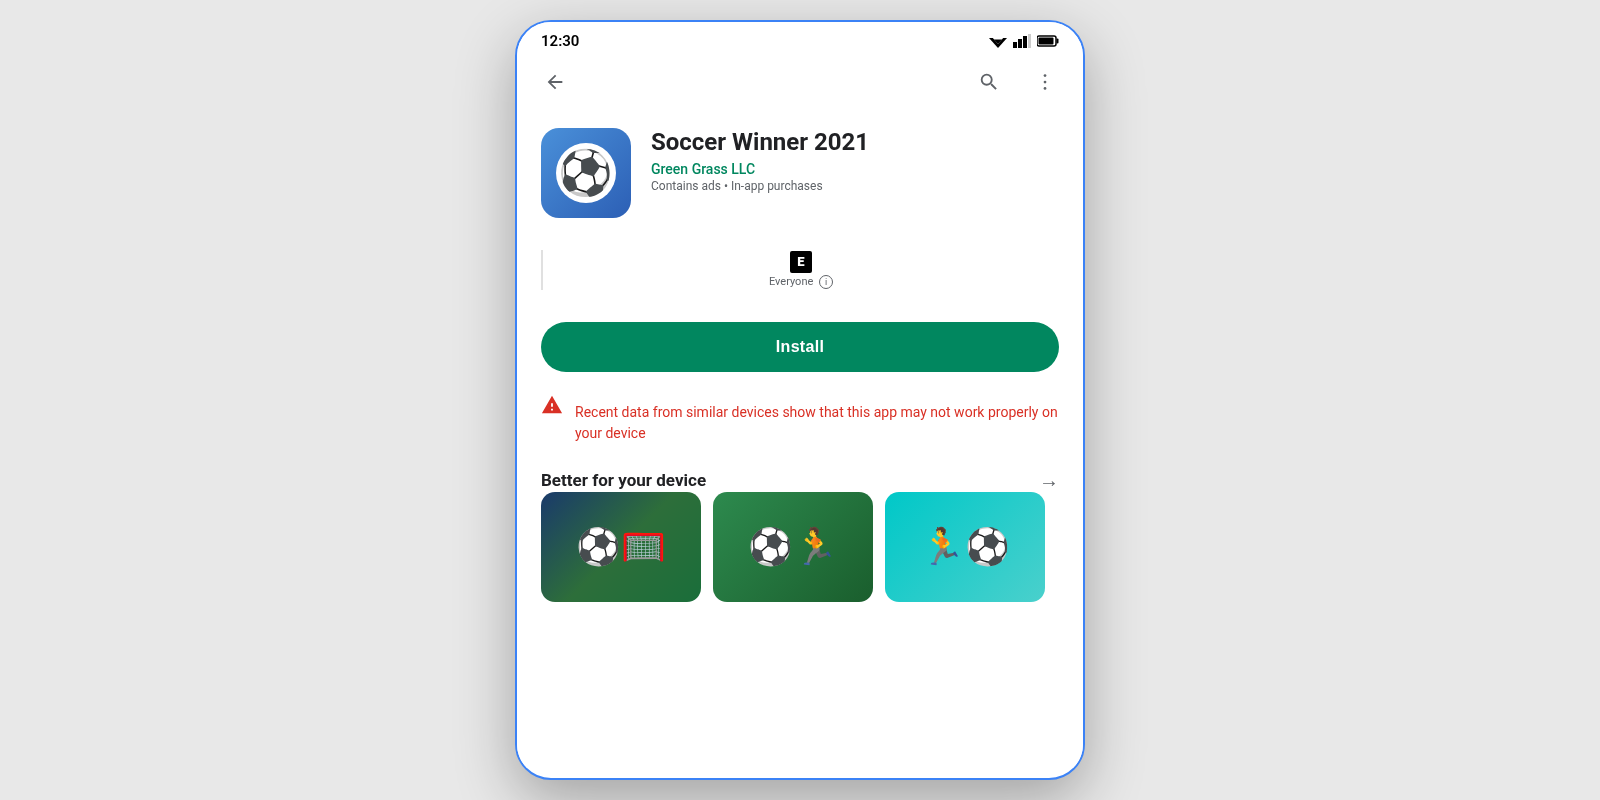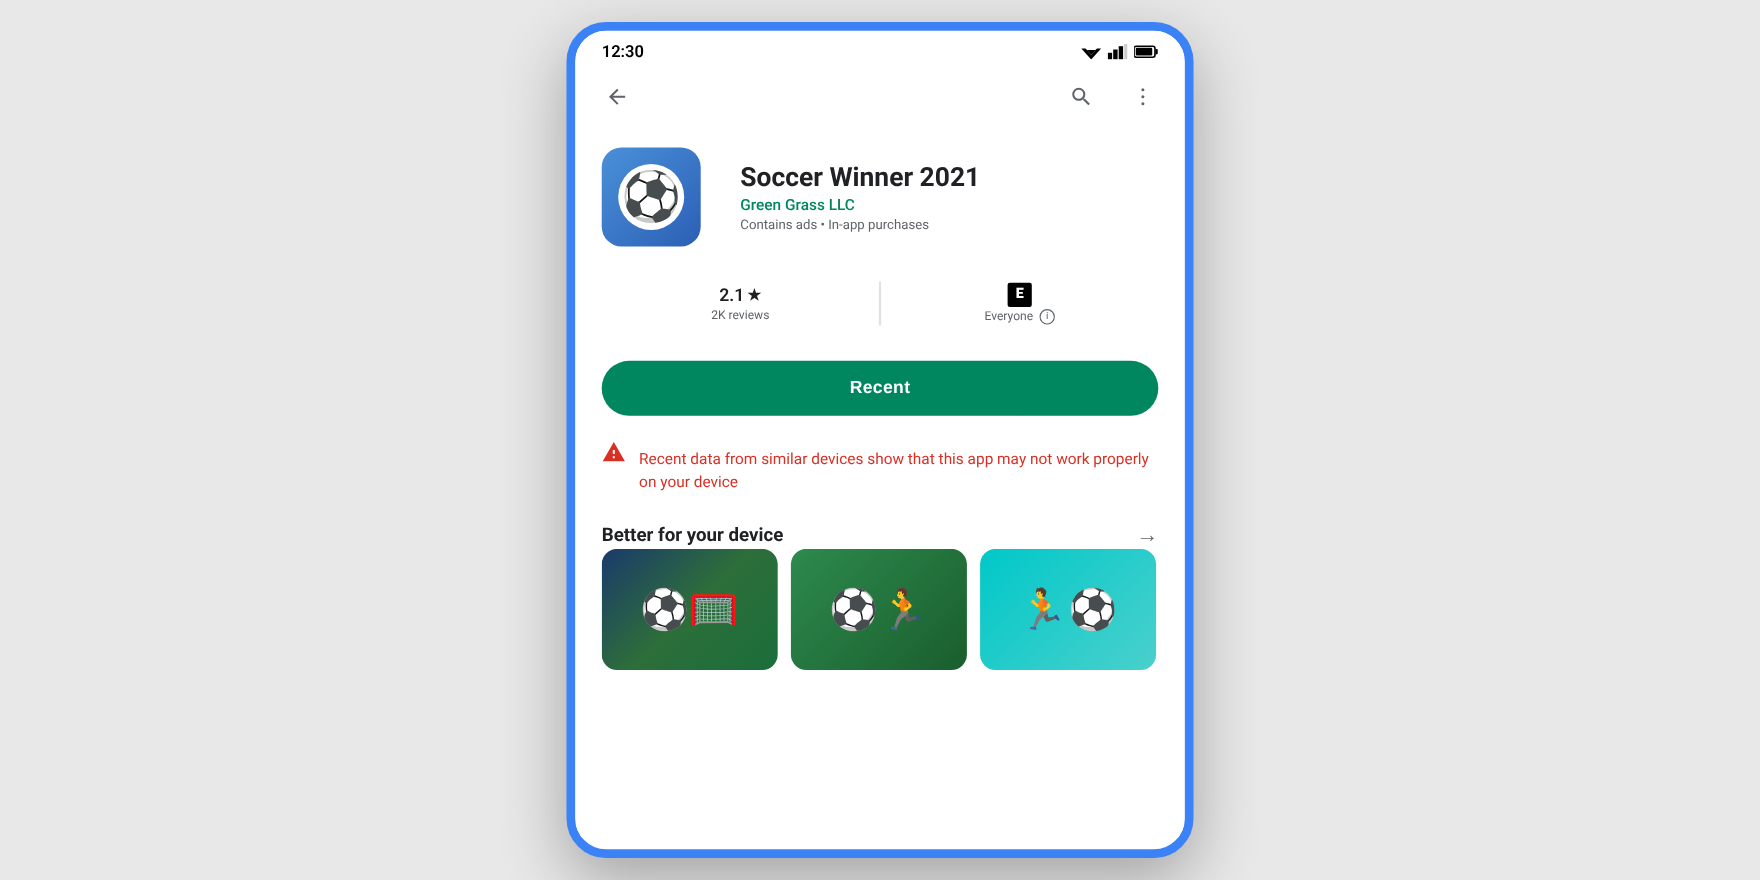--- a/index.html
+++ b/index.html
@@ -10,21 +10,21 @@
       align-items: center;
       min-height: 100vh;
       font-family: 'Roboto', Arial, sans-serif;
     }
 
     .phone-frame {
       width: 570px;
       height: 760px;
       background: #ffffff;
       border-radius: 36px;
-      border: 8px solid #3b82f6;
+      border: 2px solid #3b82f6;
       overflow: hidden;
       position: relative;
       box-shadow: 0 20px 60px rgba(0,0,0,0.3);
     }
 
     .status-bar {
       display: flex;
       justify-content: space-between;
       align-items: center;
       padding: 10px 24px 6px;
@@ -69,22 +69,22 @@
 
     .content {
       padding: 16px 24px;
       overflow-y: auto;
       height: calc(100% - 100px);
       background: #fff;
     }
 
     .app-header {
       display: flex;
-      gap: 36px;
-      align-items: center;
+      gap: 20px;
+      align-items: flex-start;
       margin-bottom: 24px;
     }
 
     .app-icon {
       width: 90px;
       height: 90px;
       border-radius: 18px;
       background: linear-gradient(135deg, #4a90d9 0%, #2c5fb5 100%);
       display: flex;
       align-items: center;
@@ -353,42 +353,35 @@
       </div>
       <div class="app-info">
         <div class="app-title">Soccer Winner 2021</div>
         <div class="app-developer">Green Grass LLC</div>
         <div class="app-meta">Contains ads  •  In-app purchases</div>
       </div>
     </div>
 
     
     <div class="stats-row">
-      <div class="stat-item">
-        <div class="stat-value">
-          <span>2.1</span>
-          <span class="star-icon">★</span>
-        </div>
-        <div class="stat-label">2K reviews</div>
-      </div>
       <div class="stat-divider"></div>
       <div class="stat-divider"></div>
       <div class="stat-item">
         <div class="stat-value">
           <div class="rating-icon">E</div>
         </div>
         <div class="stat-label">
           <span>Everyone</span>
           <span class="info-circle">i</span>
         </div>
       </div>
     </div>
 
     
-    <button class="install-btn">Recent</button>
+    <button class="install-btn">Install</button>
 
     
     <div class="warning-box">
       <span class="warning-icon">
         <svg width="22" height="22" viewBox="0 0 24 24">
           <path d="M1 21h22L12 2 1 21zm12-3h-2v-2h2v2zm0-4h-2v-4h2v4z" fill="#d93025"></path>
         </svg>
       </span>
       <span class="warning-text">Recent data from similar devices show that this app may not work properly on your device</span>
     </div>

